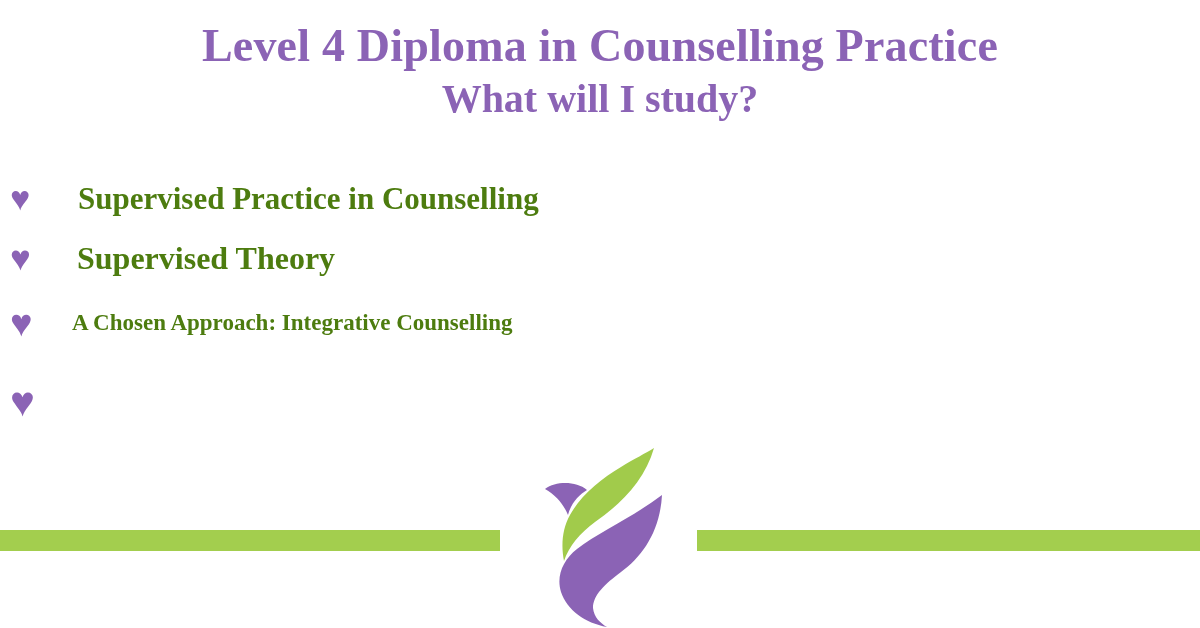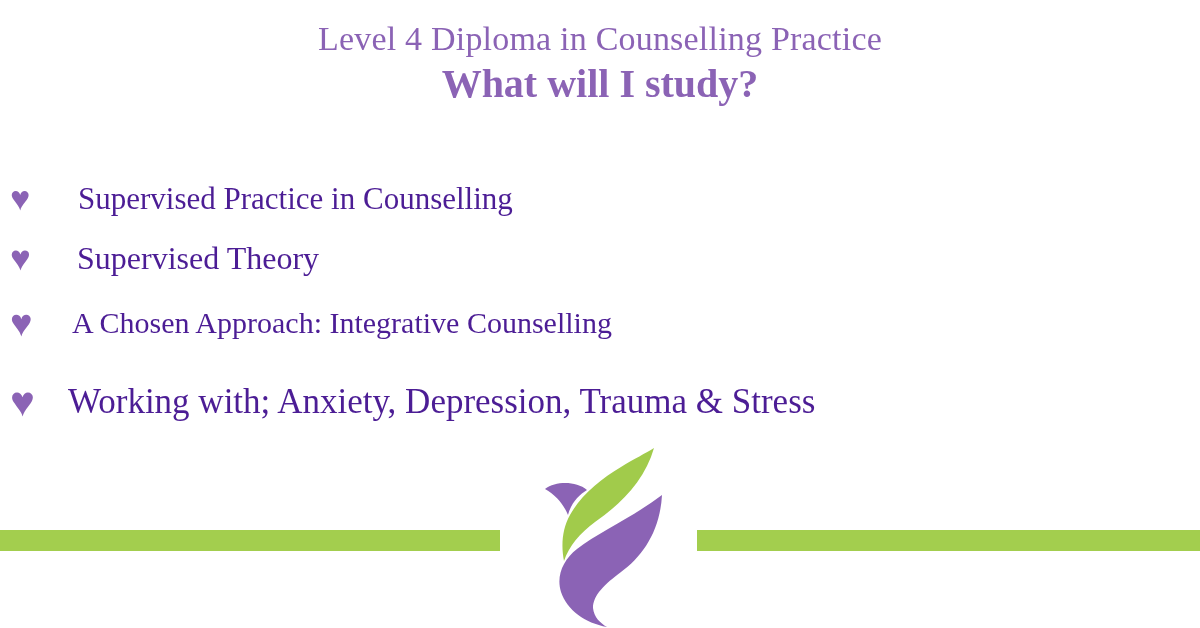--- a/index.html
+++ b/index.html
@@ -23,22 +23,22 @@
   
   .heading-block {
     position: absolute;
     top: 18px;
     left: 0;
     width: 1200px;
     text-align: center;
   }
   .title-line {
     color: #8B63B5;
-    font-weight: normal;
-    font-size: 34px;
+    font-weight: bold;
+    font-size: 46px;
     line-height: 1.22;
     letter-spacing: 0.2px;
     white-space: nowrap;
   }
   .subtitle-line {
     color: #8B63B5;
     font-weight: bold;
     font-size: 40px;
     line-height: 1.25;
     white-space: nowrap;
@@ -66,27 +66,27 @@
     line-height: 1;
     display: inline-block;
     flex: 0 0 auto;
   }
   .r0 .heart-icon { font-size: 34px; width: 46px; }
   .r1 .heart-icon { font-size: 35px; width: 47px; }
   .r2 .heart-icon { font-size: 38px; width: 48px; }
   .r3 .heart-icon { font-size: 42px; width: 50px; }
 
   .bullet-text {
-    color: #4c1d95;
-    font-weight: normal;
+    color: #4d7c0f;
+    font-weight: bold;
     white-space: nowrap;
   }
   .r0 .bullet-text { font-size: 31px; padding-left: 22px; }
   .r1 .bullet-text { font-size: 32px; padding-left: 20px; }
-  .r2 .bullet-text { font-size: 30px; padding-left: 14px; }
+  .r2 .bullet-text { font-size: 23px; padding-left: 14px; }
   .r3 .bullet-text { font-size: 35px; padding-left: 8px; }
 
   
   .bar {
     position: absolute;
     height: 21px;
     background: #A3CE4E;
     top: 530px;
   }
   .bar-left  { left: 0px;   width: 500px; }
@@ -124,21 +124,20 @@
       <span class="bullet-text">Supervised Theory</span>
     </div>
 
     <div class="bullet-row r2">
       <span class="heart-icon">♥</span>
       <span class="bullet-text">A Chosen Approach: Integrative Counselling</span>
     </div>
 
     <div class="bullet-row r3">
       <span class="heart-icon">♥</span>
-      <span class="bullet-text">Working with; Anxiety, Depression, Trauma &amp; Stress</span>
     </div>
 
   </div>
 
   <div class="bar bar-left"></div>
   <div class="bar bar-right"></div>
 
   <div class="logo">
     <svg viewBox="0 0 176 185" xmlns="http://www.w3.org/2000/svg">
 

